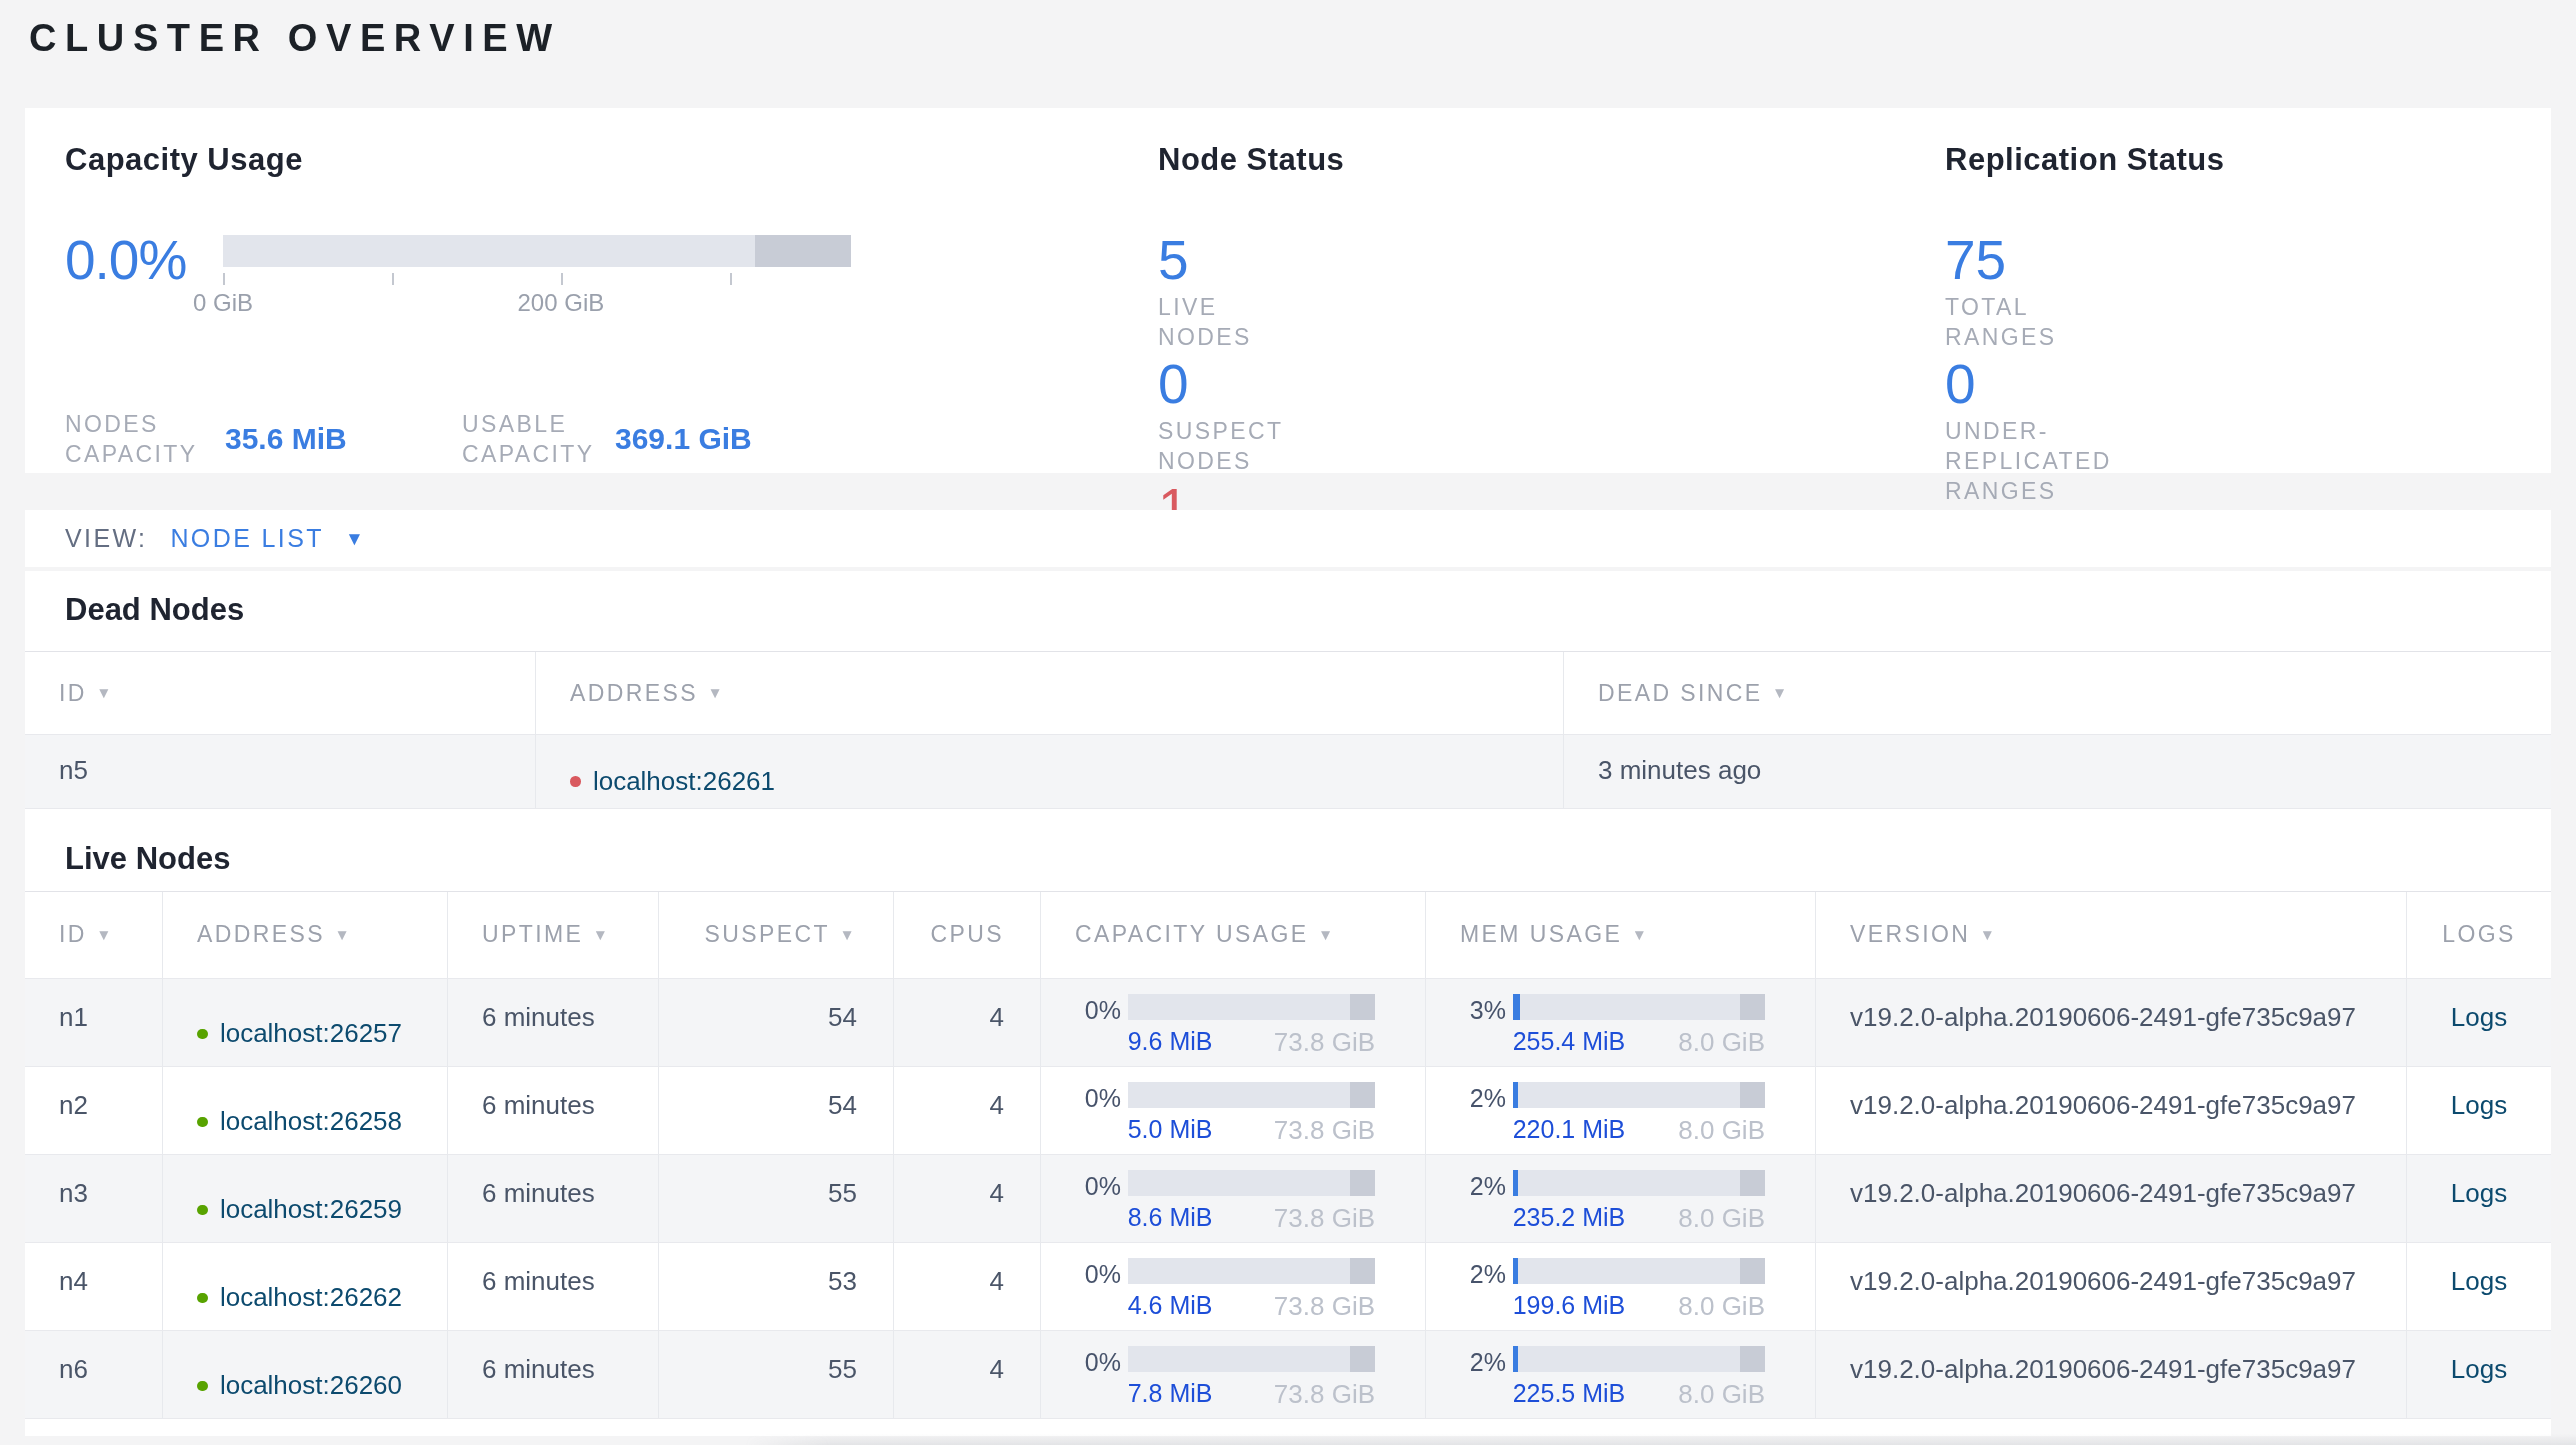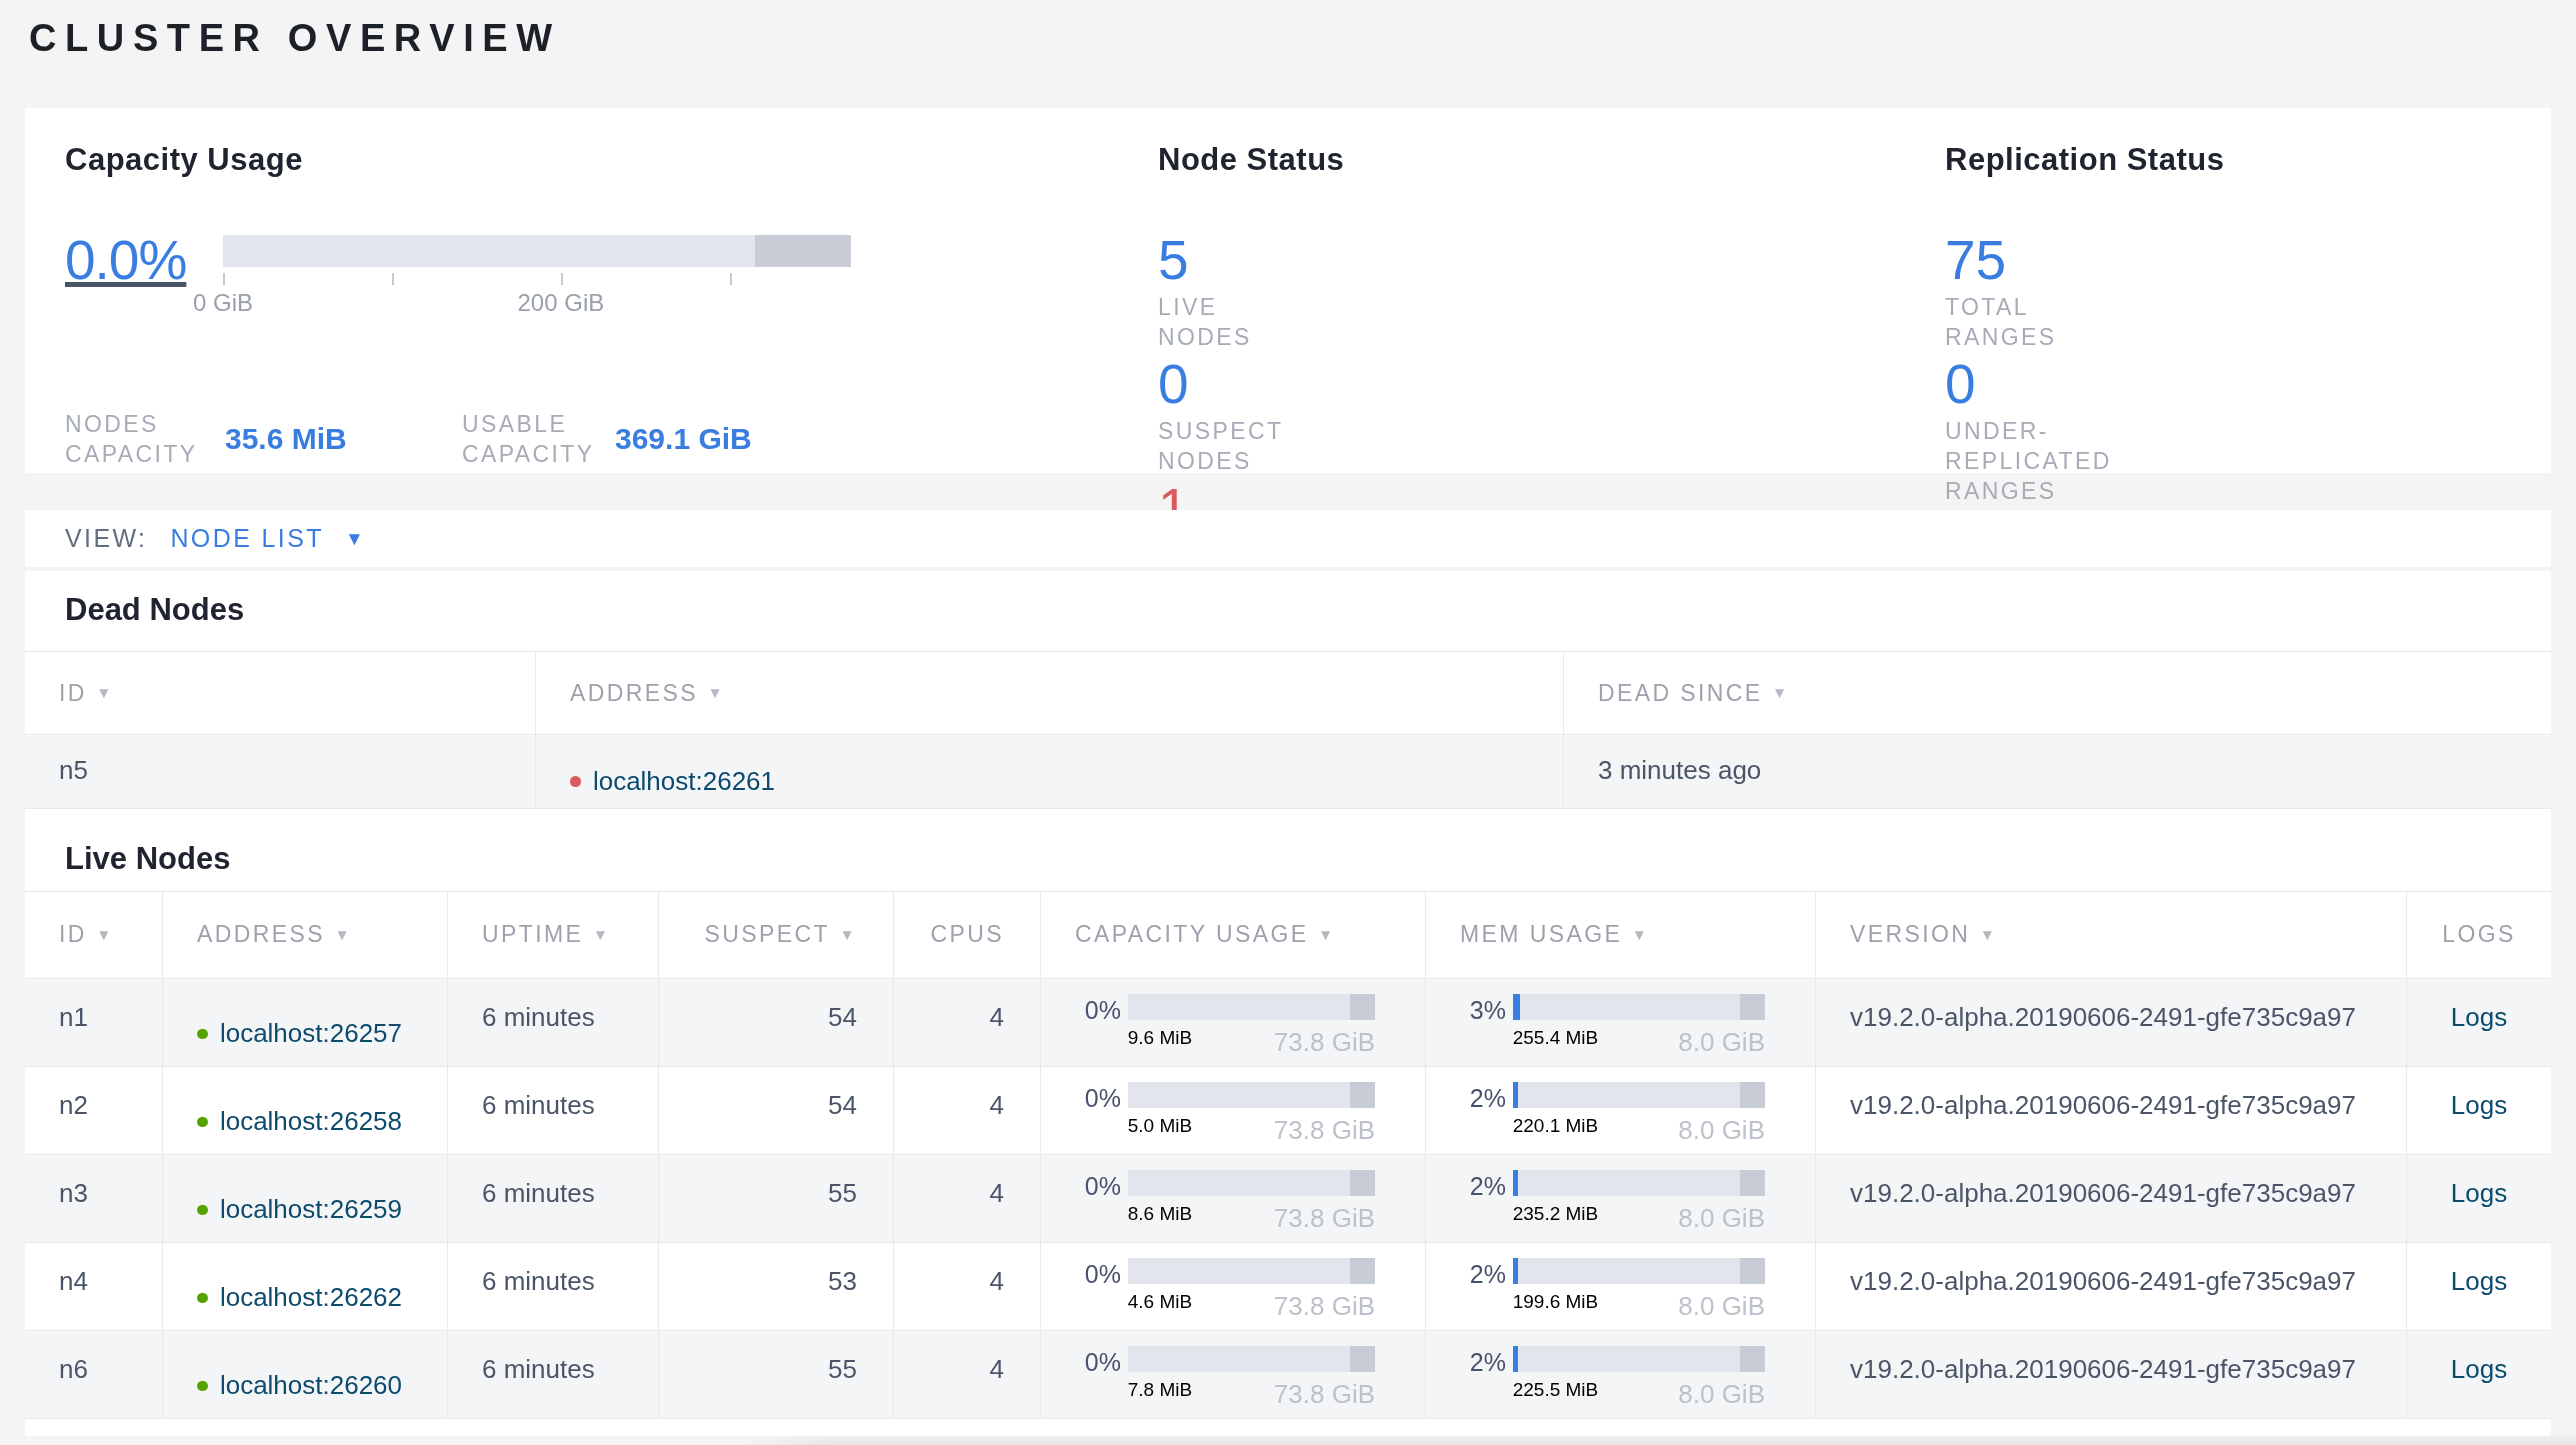--- a/index.html
+++ b/index.html
@@ -12,21 +12,21 @@
     letter-spacing:8.6px; color:#1c2127; }
 
   
   .summary-panel { position:absolute; left:25px; right:25px; top:91px; height:365px;
     background:#ffffff; display:grid; grid-template-columns:1093px 787px 1fr;
     padding:34px 0 0 40px; }
   .section-title { font-size:31px; font-weight:700; color:#1f2430; letter-spacing:0.5px; }
   .section-body { margin-top:50px; height:241px; display:flex; flex-direction:column;
     justify-content:space-between; }
 
-  .cap-row { display:flex; align-items:flex-start;text-decoration:underline; }
+  .cap-row { display:flex; align-items:flex-start; }
   .cap-percent { width:158px; font-size:55px; color:#3a7de1; letter-spacing:-1px; }
   .cap-bar-wrap { position:relative; width:628px; margin-top:6.7px; }
   .cap-bar { position:relative; height:32px; background:#e2e5ec; overflow:hidden; }
   .cap-bar .reserved { position:absolute; right:0; top:0; bottom:0; width:15.3%; background:#c8ccd6; }
   .cap-bar .fill { position:absolute; left:0; top:0; bottom:0; background:#3a7de1; }
   .tick { position:absolute; top:38px; width:1.9px; height:12.4px; background:#c4c8d0; }
   .tick-label { position:absolute; top:54px; transform:translateX(-50%);
     font-size:24px; color:#9aa0ac; white-space:nowrap; }
 
   .capcells { display:flex; align-items:center; }
@@ -83,21 +83,21 @@
   .dot.green { background:#58a300; } .dot.red { background:#d9595f; }
   a.link { color:#0c4a6e; text-decoration:none; cursor:pointer; }
 
   .usage-cell { display:flex; padding:15.3px 50px 0 19px; }
   .pct { width:61px; text-align:right; margin-right:6.7px; font-size:25px; color:#47536b; padding-top:1.9px; }
   .bar-stack { flex:1; }
   .mini-bar { position:relative; height:26px; background:#e2e5ec; overflow:hidden; }
   .mini-bar .reserved { position:absolute; right:0; top:0; bottom:0; width:10%; background:#c8ccd6; }
   .mini-bar .fill { position:absolute; left:0; top:0; bottom:0; background:#3a7de1; }
   .bar-vals { display:flex; justify-content:space-between; margin-top:6.7px; }
-  .bar-used { font-size:19px; color:#000000; }
+  .bar-used { font-size:25px; color:#1d4ed8; }
   .bar-total { font-size:26px; color:#bcc1cb; }
 
   
   .bottom-shadow { position:absolute; left:745px; right:0; bottom:0; height:29px;
     background:linear-gradient(to bottom, rgba(130,134,144,0) 0%, rgba(130,134,144,0.38) 100%);
     -webkit-mask-image:linear-gradient(to right, transparent 0, #000 86px);
     mask-image:linear-gradient(to right, transparent 0, #000 86px); }
 </style>
 </head>
 <body>

